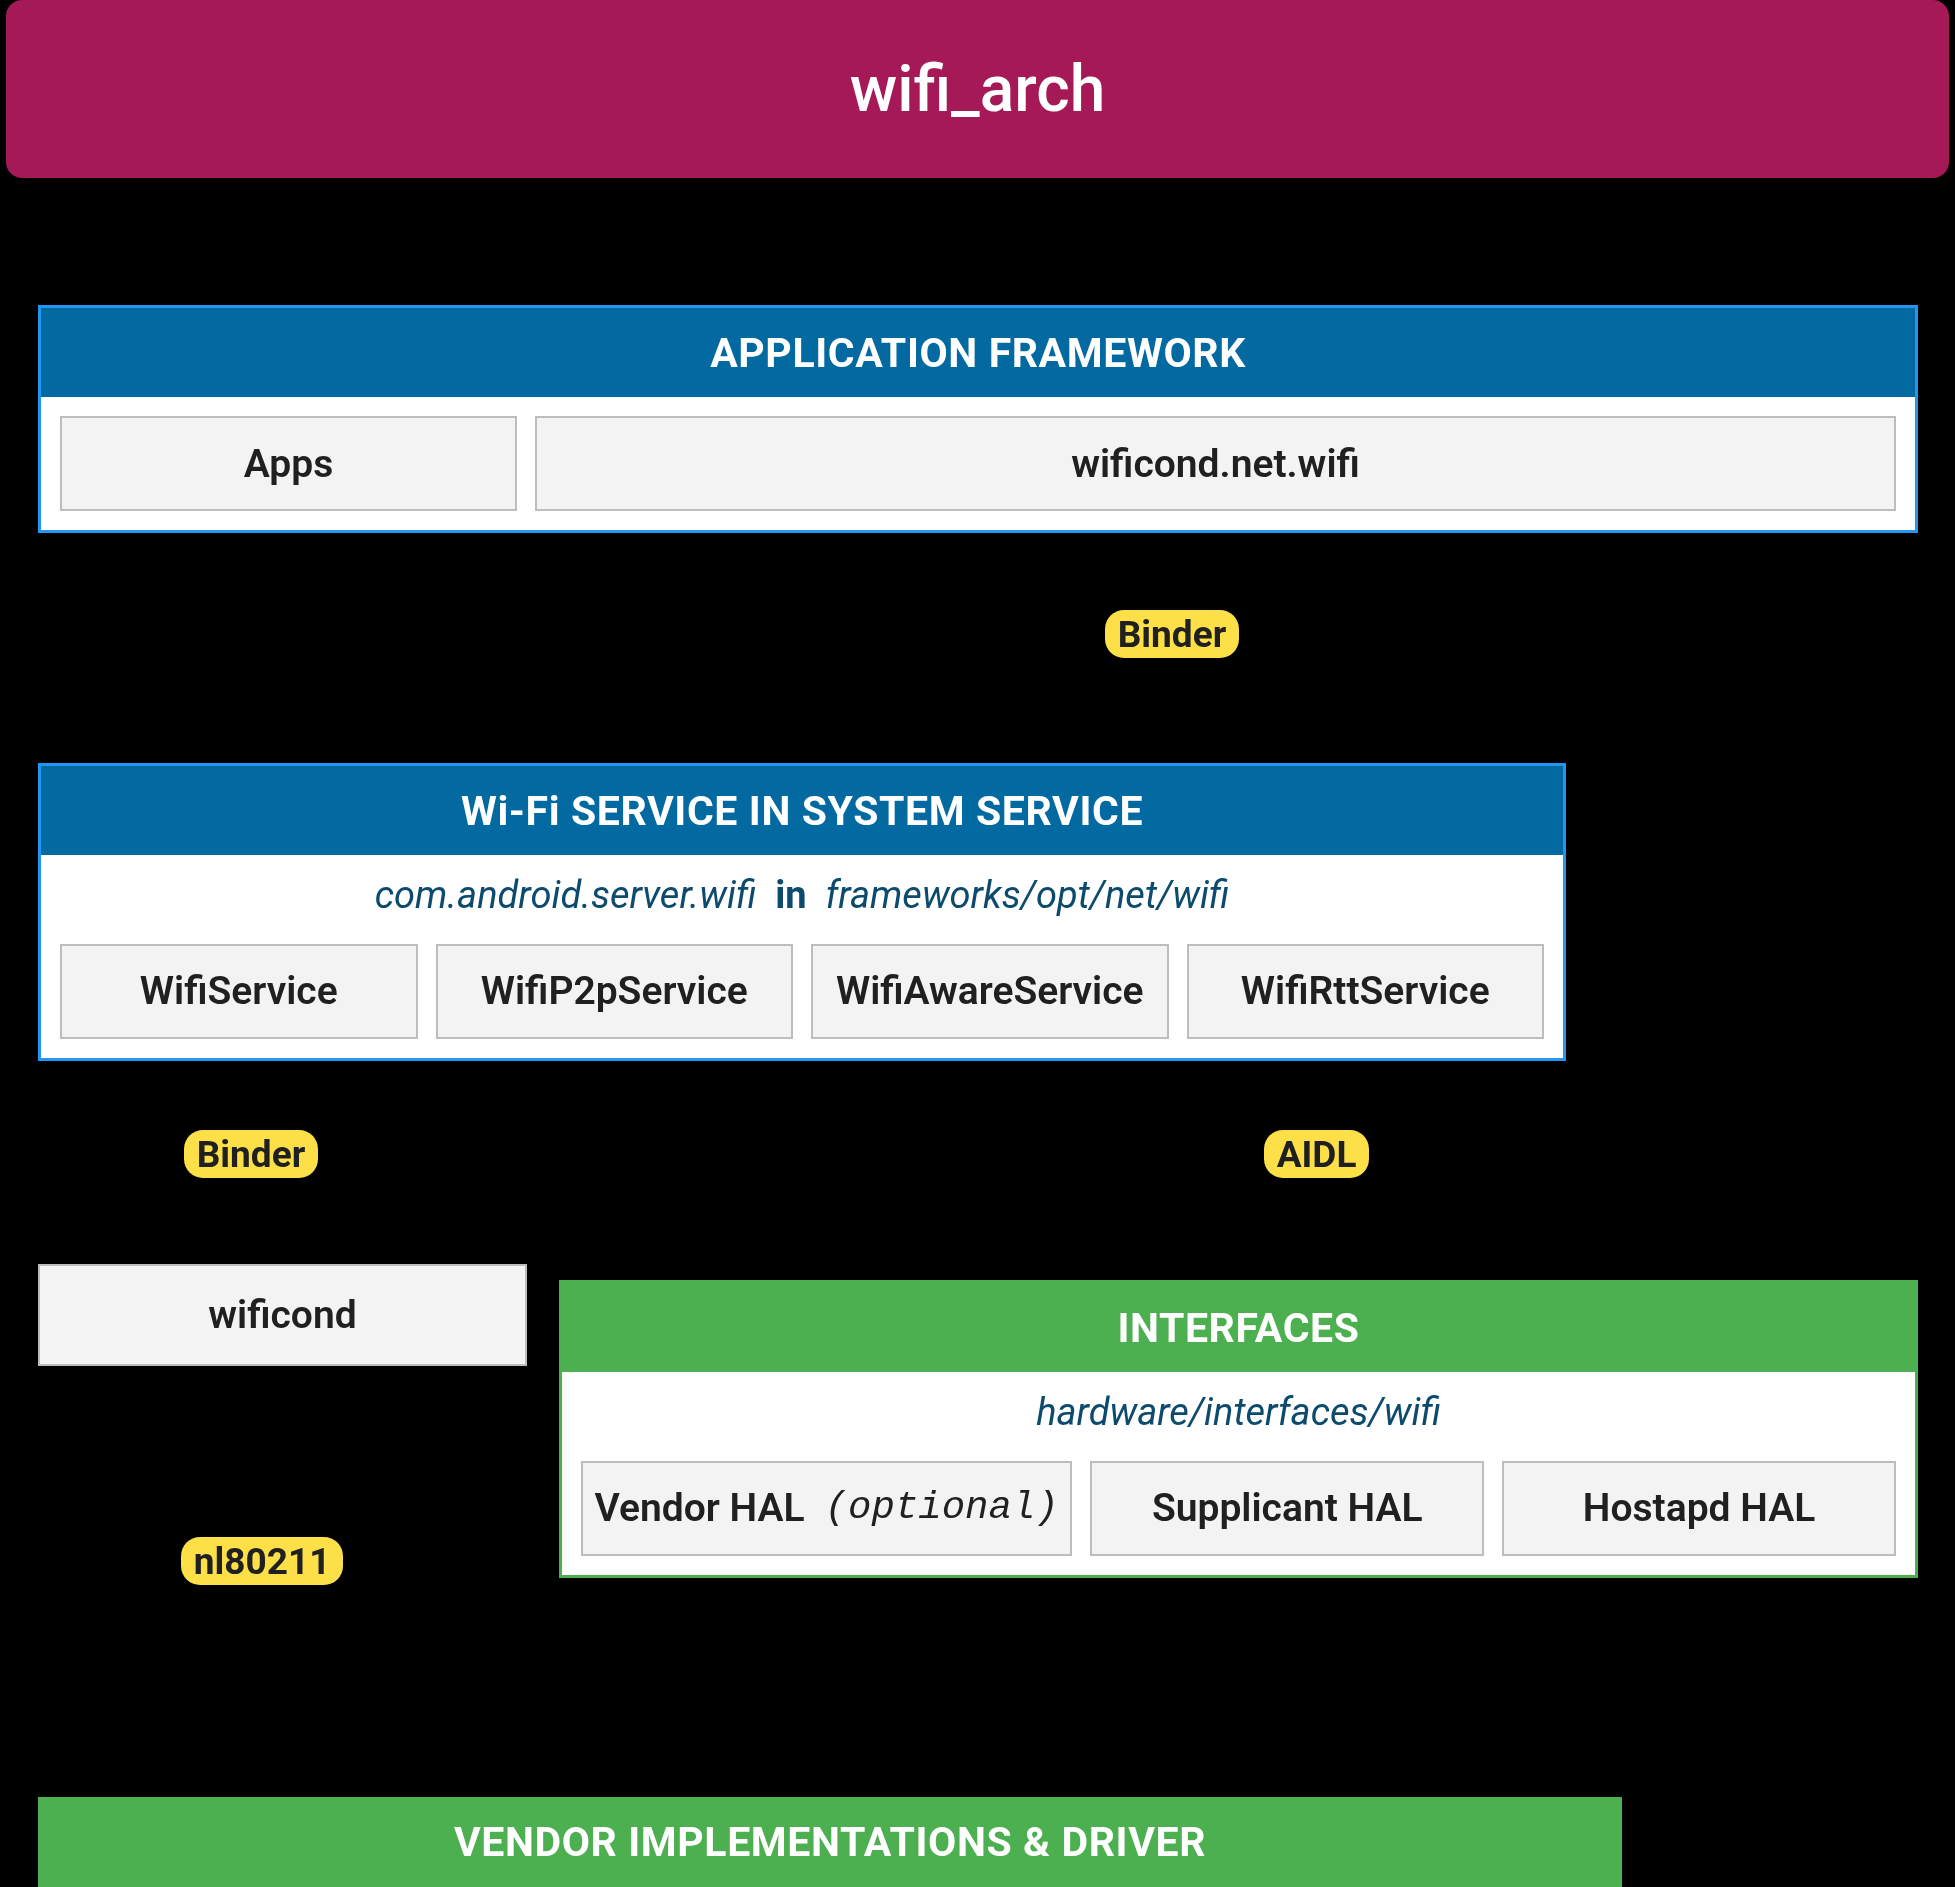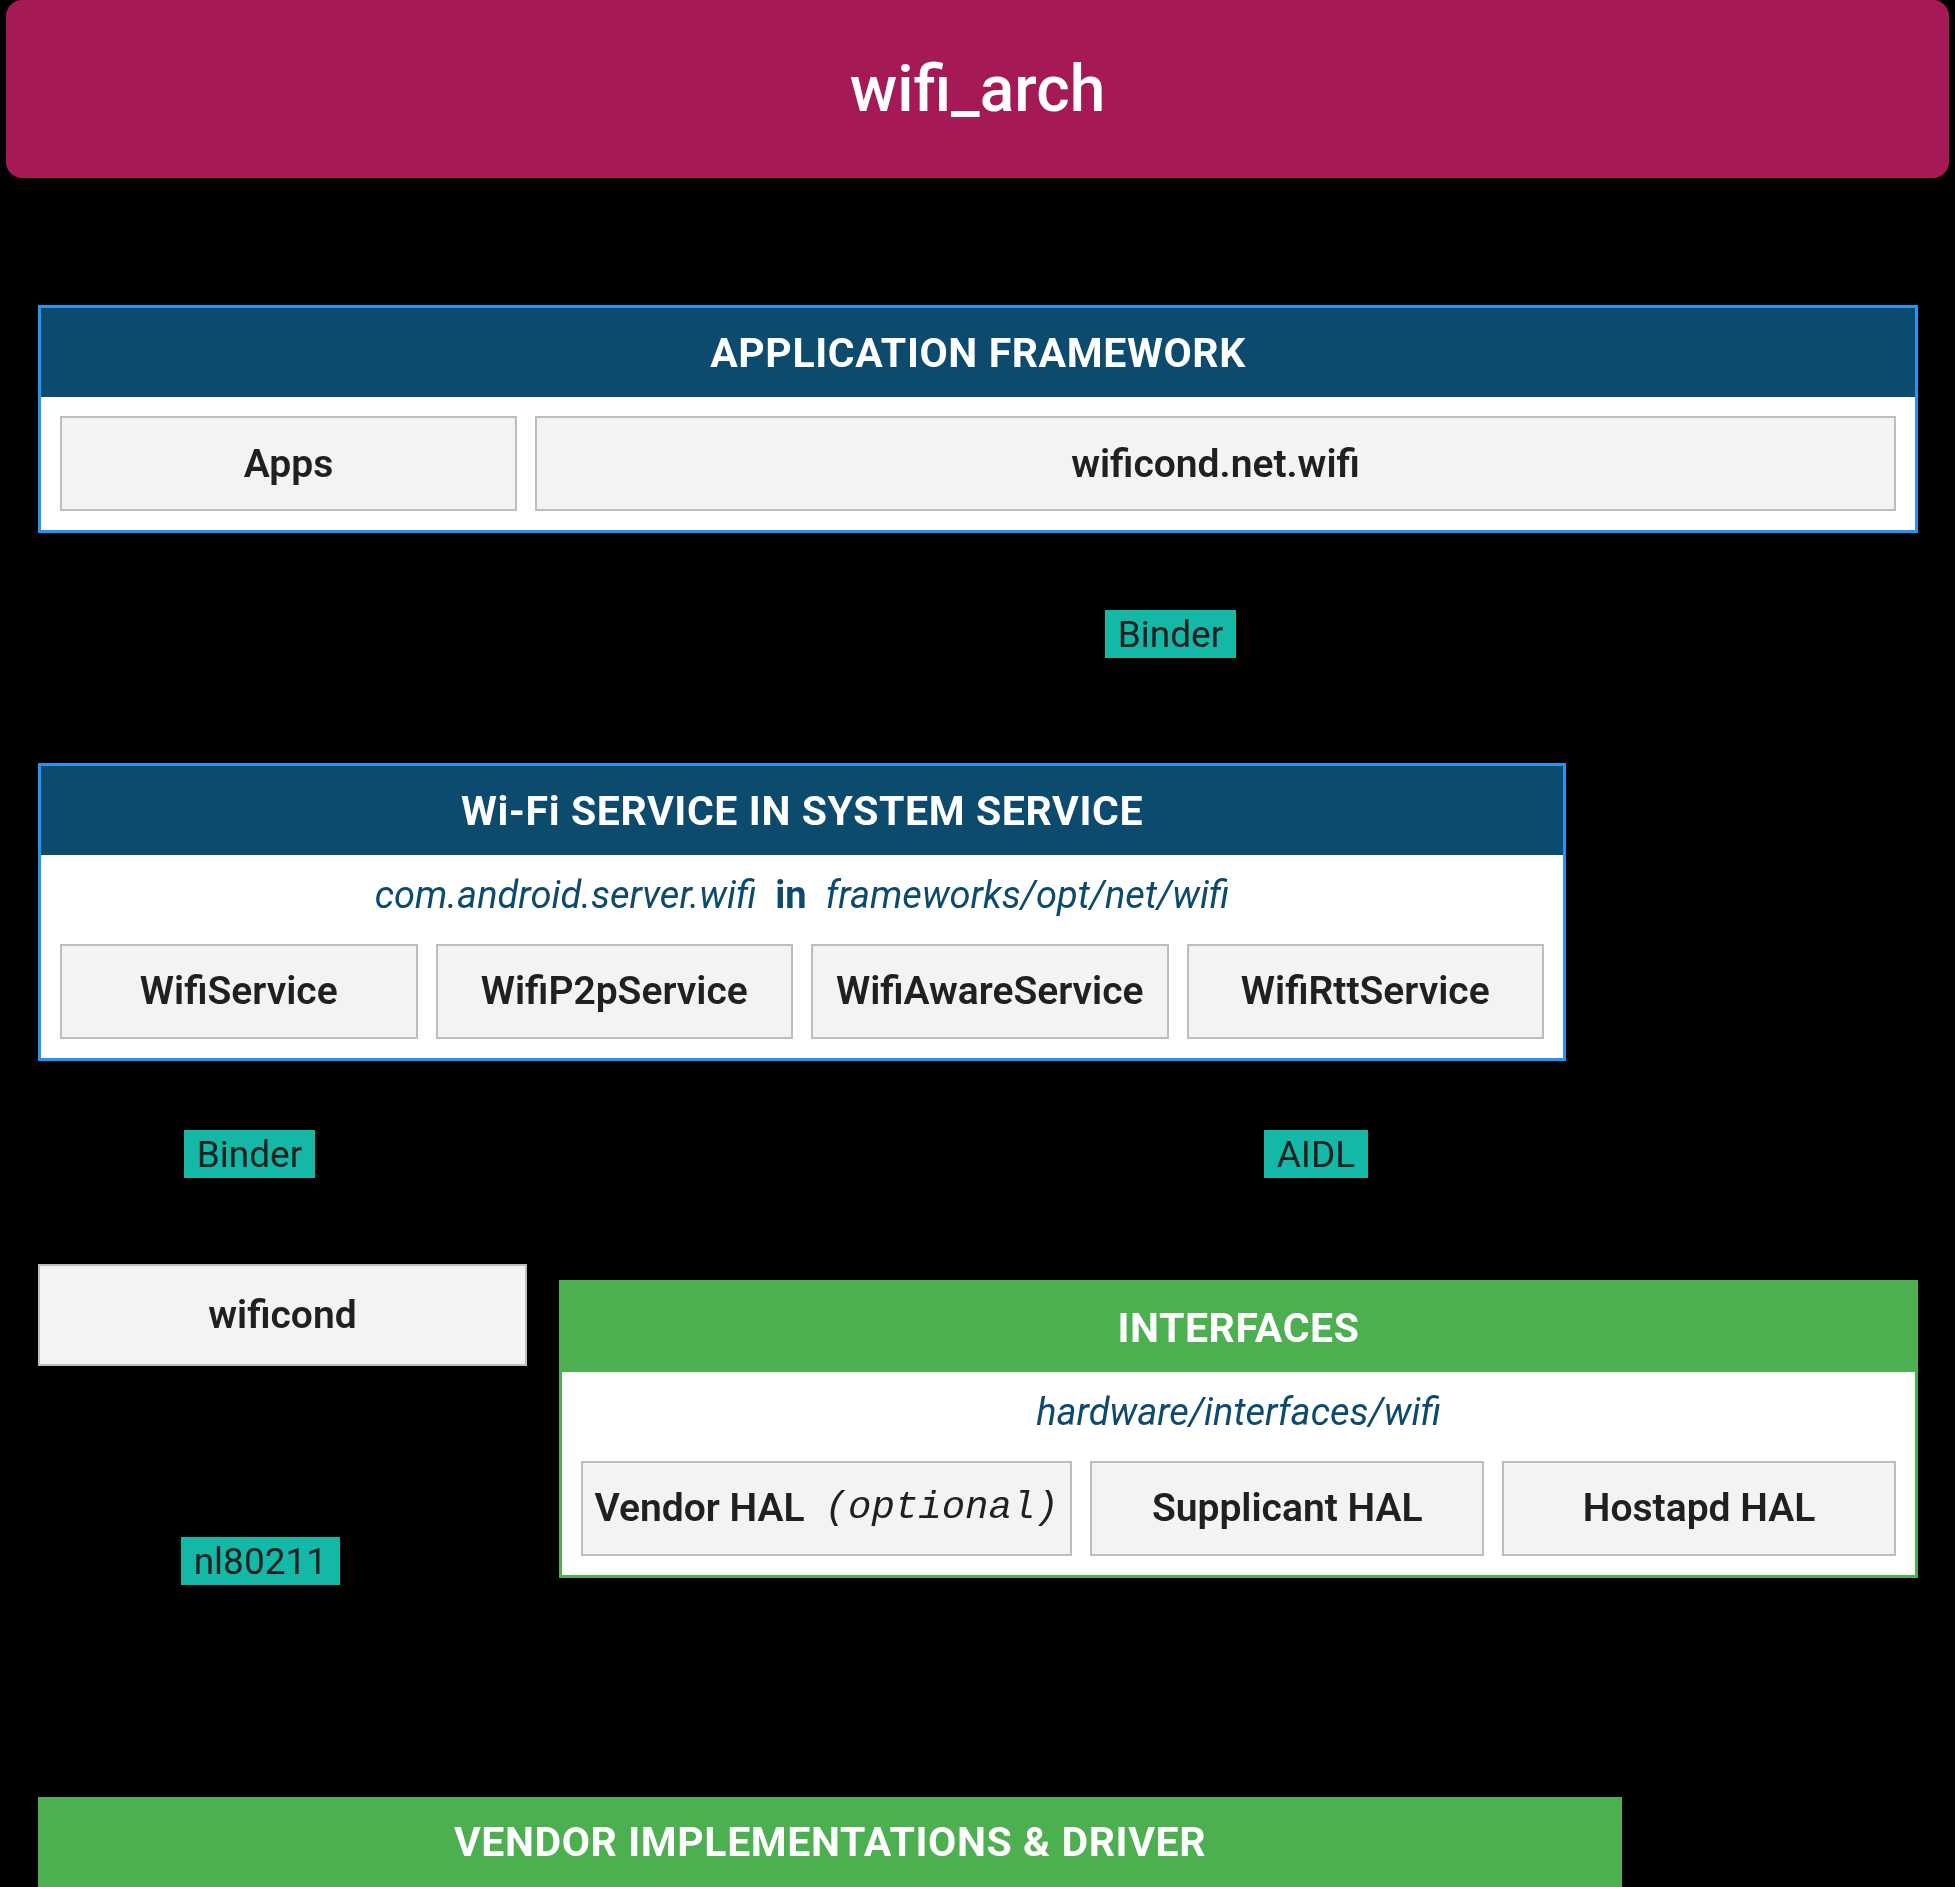--- a/index.html
+++ b/index.html
@@ -41,21 +41,21 @@
     width: 100%;
     height: 89px;
     color: #fff;
     font-size: 41px;
     font-weight: 700;
     display: flex;
     align-items: center;
     justify-content: center;
     letter-spacing: 0.6px;
   }
-  .hdr-blue { background: #0c4a6e; }
+  .hdr-blue { background: #0369a1; }
   .hdr-green { background: #4caf50; }
   .layer-subtitle {
     width: 100%;
     text-align: center;
     font-size: 38px;
     font-style: italic;
     color: #0c4a6e;
     padding: 18px 0 7.6px 0;
   }
   .layer-body {
@@ -84,26 +84,27 @@
     border: 2.5px solid #bdbdbd;
     display: flex;
     align-items: center;
     justify-content: center;
     font-size: 39px;
     font-weight: 600;
     color: #202020;
   }
   .edge-label {
     position: absolute;
-    background: #14b8a6;
+    background: #fde047;
     font-size: 37px;
-    font-weight: 400;
+    font-weight: 700;
     color: #202020;
     padding: 2.5px 12.7px;
     white-space: nowrap;
+    border-radius: 19px;
   }
   svg.arrows {
     position: absolute;
     left: 0; top: 0;
     width: 1955px;
     height: 1887px;
     pointer-events: none;
   }
   .vendor-bar {
     position: absolute;

